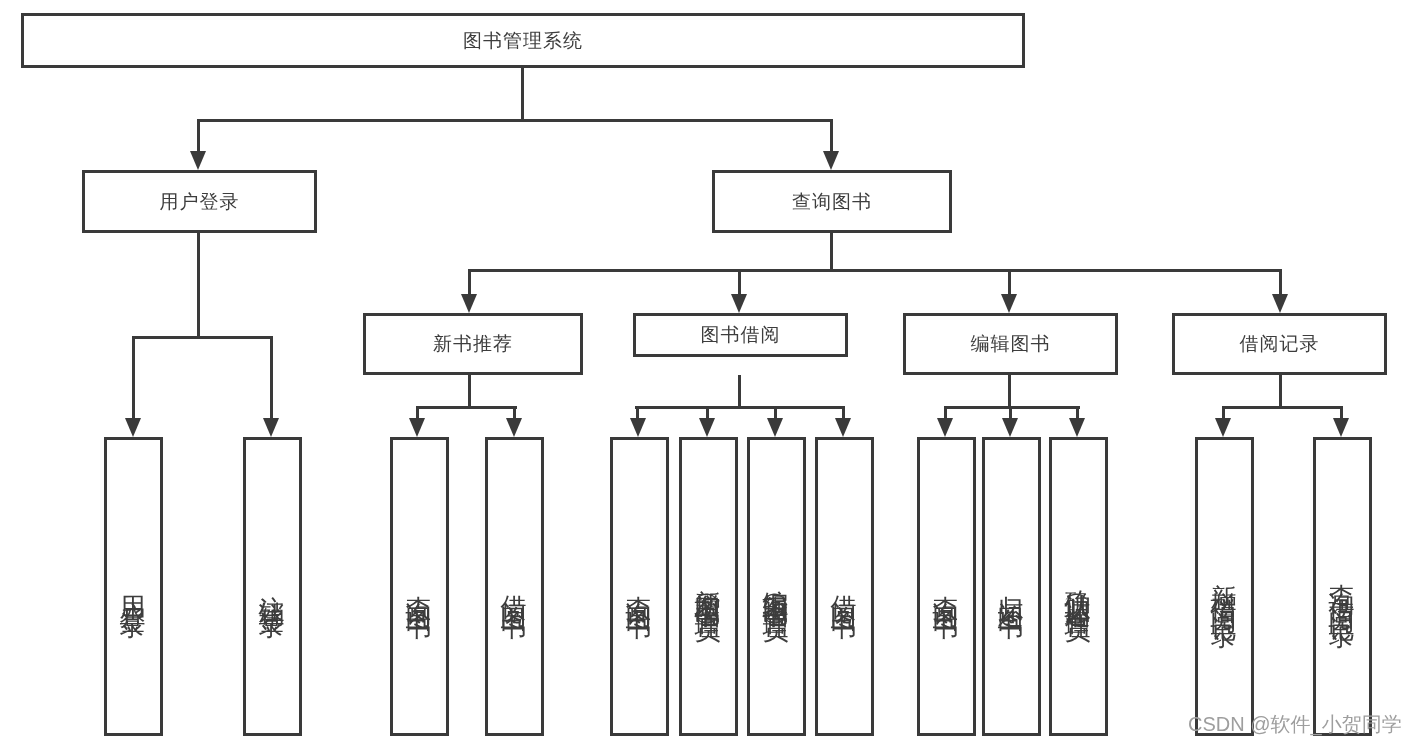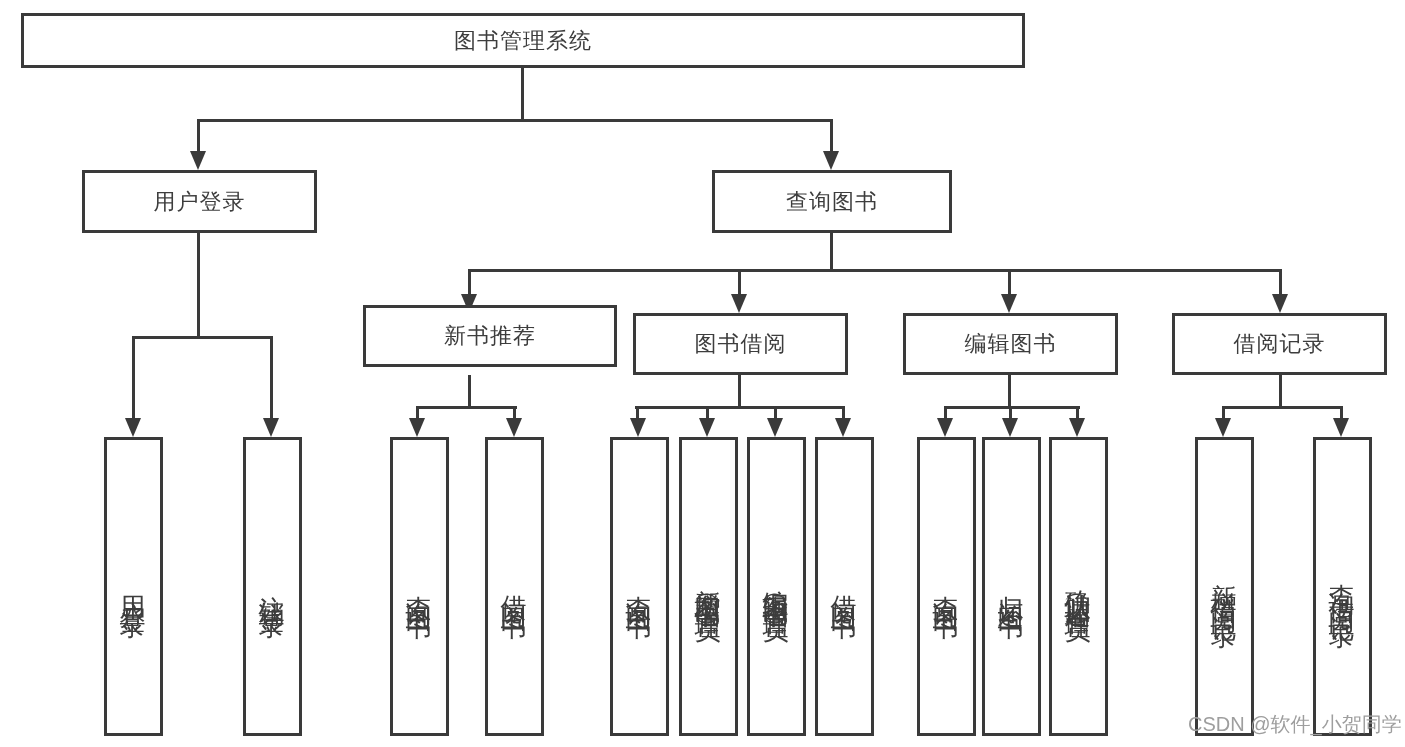--- a/index.html
+++ b/index.html
@@ -15,21 +15,21 @@
   }
 
   
   .hbox {
     position: absolute;
     border: 3px solid #3a3a3a;
     background: #ffffff;
     display: flex;
     align-items: center;
     justify-content: center;
-    font-size: 22px;
+    font-size: 19px;
     letter-spacing: 1px;
     color: #3d3d3d;
     z-index: 2;
   }
 
   
   .vbox {
     position: absolute;
     top: 437px;
     width: 59px;
@@ -74,22 +74,22 @@
 </head>
 <body>
 
 <div id="canvas">
 
   <div class="hbox" style="left:21px; top:13px; width:1004px; height:55px;">图书管理系统</div>
 
   <div class="hbox" style="left:82px; top:170px; width:235px; height:63px;">用户登录</div>
   <div class="hbox" style="left:712px; top:170px; width:240px; height:63px;">查询图书</div>
 
-  <div class="hbox" style="left:363px; top:305px; width:254px; height:62px;">新书推荐</div>
-  <div class="hbox" style="left:633px; top:313px; width:215px; height:62px;">图书借阅</div>
+  <div class="hbox" style="left:363px; top:313px; width:220px; height:62px;">新书推荐</div>
+  <div class="hbox" style="left:633px; top:313px; width:215px; height:44px;">图书借阅</div>
   <div class="hbox" style="left:903px; top:313px; width:215px; height:62px;">编辑图书</div>
   <div class="hbox" style="left:1172px; top:313px; width:215px; height:62px;">借阅记录</div>
 
   <div class="vbox ls4" style="left:104px;">用户登录</div>
   <div class="vbox ls4" style="left:243px;">注销登录</div>
 
   <div class="vbox ls4" style="left:390px;">查询图书</div>
   <div class="vbox ls4" style="left:485px;">借阅图书</div>
 
   <div class="vbox ls4" style="left:610px;">查询图书</div>

